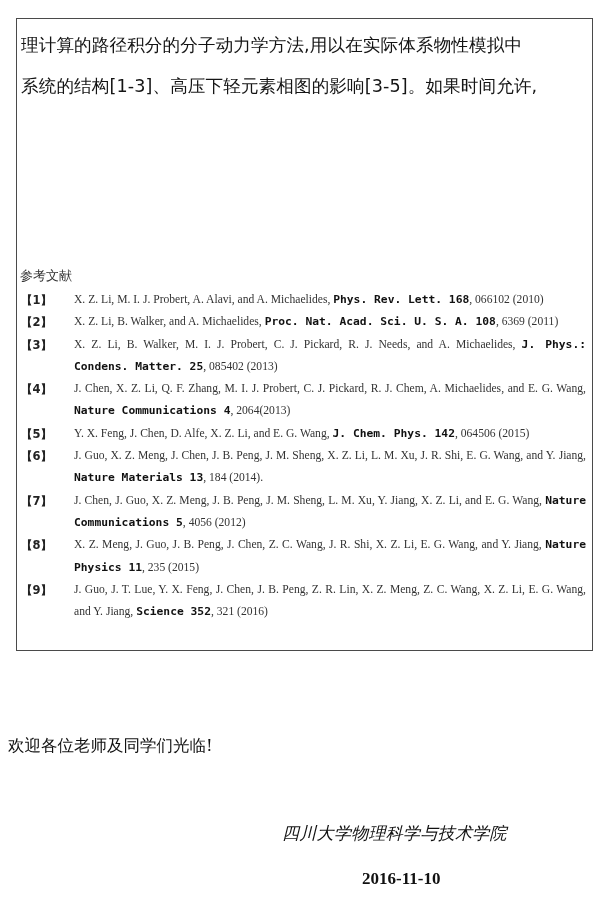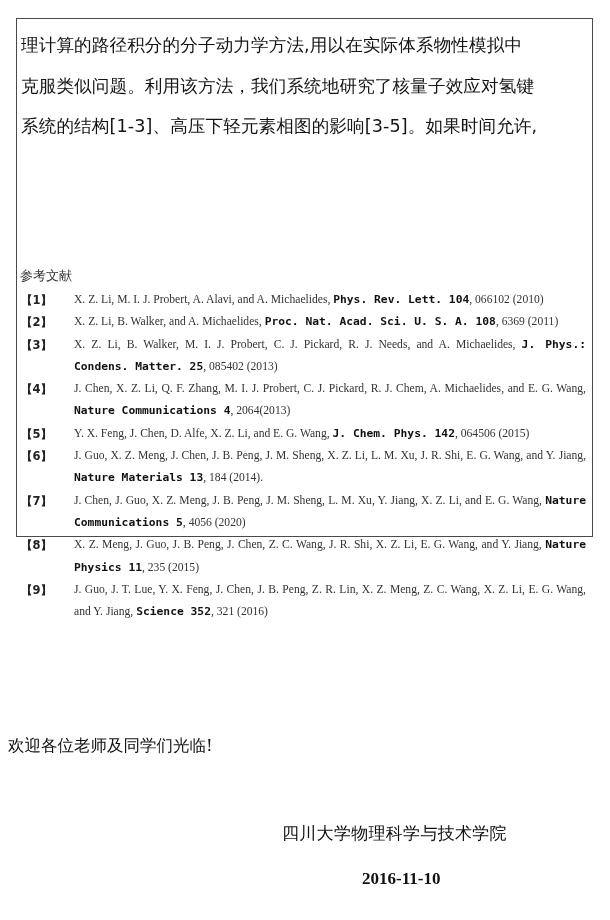--- a/index.html
+++ b/index.html
@@ -13,21 +13,21 @@
       position: relative;
       overflow: hidden;
       color: #111111;
       font-family: "DejaVu Sans", sans-serif;
     }
     .box {
       position: absolute;
       left: 16px;
       top: 18px;
       width: 577px;
-      height: 519px;
+      height: 633px;
       border: 1.5px solid #4a4a4a;
       box-sizing: border-box;
     }
     .intro {
       position: absolute;
       left: 4px;
       top: 12px;
       width: 572px;
     }
     .intro-line {
@@ -87,47 +87,47 @@
       color: #111111;
     }
     .institute {
       position: absolute;
       left: 282px;
       top: 822px;
       font-family: "DejaVu Serif", serif;
       font-size: 17px;
       color: #111111;
       letter-spacing: 0.3px;
+      font-style: italic;
     }
     .date {
       position: absolute;
       left: 362px;
       top: 869px;
       font-family: "Liberation Serif", serif;
       font-weight: bold;
       font-size: 17px;
       color: #111111;
     }
   </style>
 </head>
 <body>
 
 <div class="box">
   <div class="intro">
     <div class="intro-line">理计算的路径积分的分子动力学方法,用以在实际体系物性模拟中</div>
-    <div class="intro-line">克服类似问题。利用该方法，我们系统地研究了核量子效应对氢键</div>
     <div class="intro-line">系统的结构[1-3]、高压下轻元素相图的影响[3-5]。如果时间允许,</div>
   </div>
 
   <div class="refs-title">参考文献</div>
 
   <div class="refs">
     <div class="ref">
       <span class="ref-num">【1】</span>
-      <span>X. Z. Li, M. I. J. Probert, A. Alavi, and A. Michaelides, </span><b>Phys. Rev. Lett. 104</b><span>, 066102 (2010)</span>
+      <span>X. Z. Li, M. I. J. Probert, A. Alavi, and A. Michaelides, </span><b>Phys. Rev. Lett. 168</b><span>, 066102 (2010)</span>
     </div>
     <div class="ref">
       <span class="ref-num">【2】</span>
       <span>X. Z. Li, B. Walker, and A. Michaelides, </span><b>Proc. Nat. Acad. Sci. U. S. A. 108</b><span>, 6369 (2011)</span>
     </div>
     <div class="ref">
       <span class="ref-num">【3】</span>
       <span>X. Z. Li, B. Walker, M. I. J. Probert, C. J. Pickard, R. J. Needs, and A. Michaelides, </span><b>J. Phys.: Condens. Matter. 25</b><span>, 085402 (2013)</span>
     </div>
     <div class="ref">
@@ -137,21 +137,21 @@
     <div class="ref">
       <span class="ref-num">【5】</span>
       <span>Y. X. Feng, J. Chen, D. Alfe, X. Z. Li, and E. G. Wang, </span><b>J. Chem. Phys. 142</b><span>, 064506 (2015)</span>
     </div>
     <div class="ref">
       <span class="ref-num">【6】</span>
       <span>J. Guo, X. Z. Meng, J. Chen, J. B. Peng, J. M. Sheng, X. Z. Li, L. M. Xu, J. R. Shi, E. G. Wang, and Y. Jiang, </span><b>Nature Materials 13</b><span>, 184 (2014).</span>
     </div>
     <div class="ref">
       <span class="ref-num">【7】</span>
-      <span>J. Chen, J. Guo, X. Z. Meng, J. B. Peng, J. M. Sheng, L. M. Xu, Y. Jiang, X. Z. Li, and E. G. Wang, </span><b>Nature Communications 5</b><span>, 4056 (2020)</span>
+      <span>J. Chen, J. Guo, X. Z. Meng, J. B. Peng, J. M. Sheng, L. M. Xu, Y. Jiang, X. Z. Li, and E. G. Wang, </span><b>Nature Communications 5</b><span>, 4056 (2012)</span>
     </div>
     <div class="ref">
       <span class="ref-num">【8】</span>
       <span>X. Z. Meng, J. Guo, J. B. Peng, J. Chen, Z. C. Wang, J. R. Shi, X. Z. Li, E. G. Wang, and Y. Jiang, </span><b>Nature Physics 11</b><span>, 235 (2015)</span>
     </div>
     <div class="ref">
       <span class="ref-num">【9】</span>
       <span>J. Guo, J. T. Lue, Y. X. Feng, J. Chen, J. B. Peng, Z. R. Lin, X. Z. Meng, Z. C. Wang, X. Z. Li, E. G. Wang, and Y. Jiang, </span><b>Science 352</b><span>, 321 (2016)</span>
     </div>
   </div>

